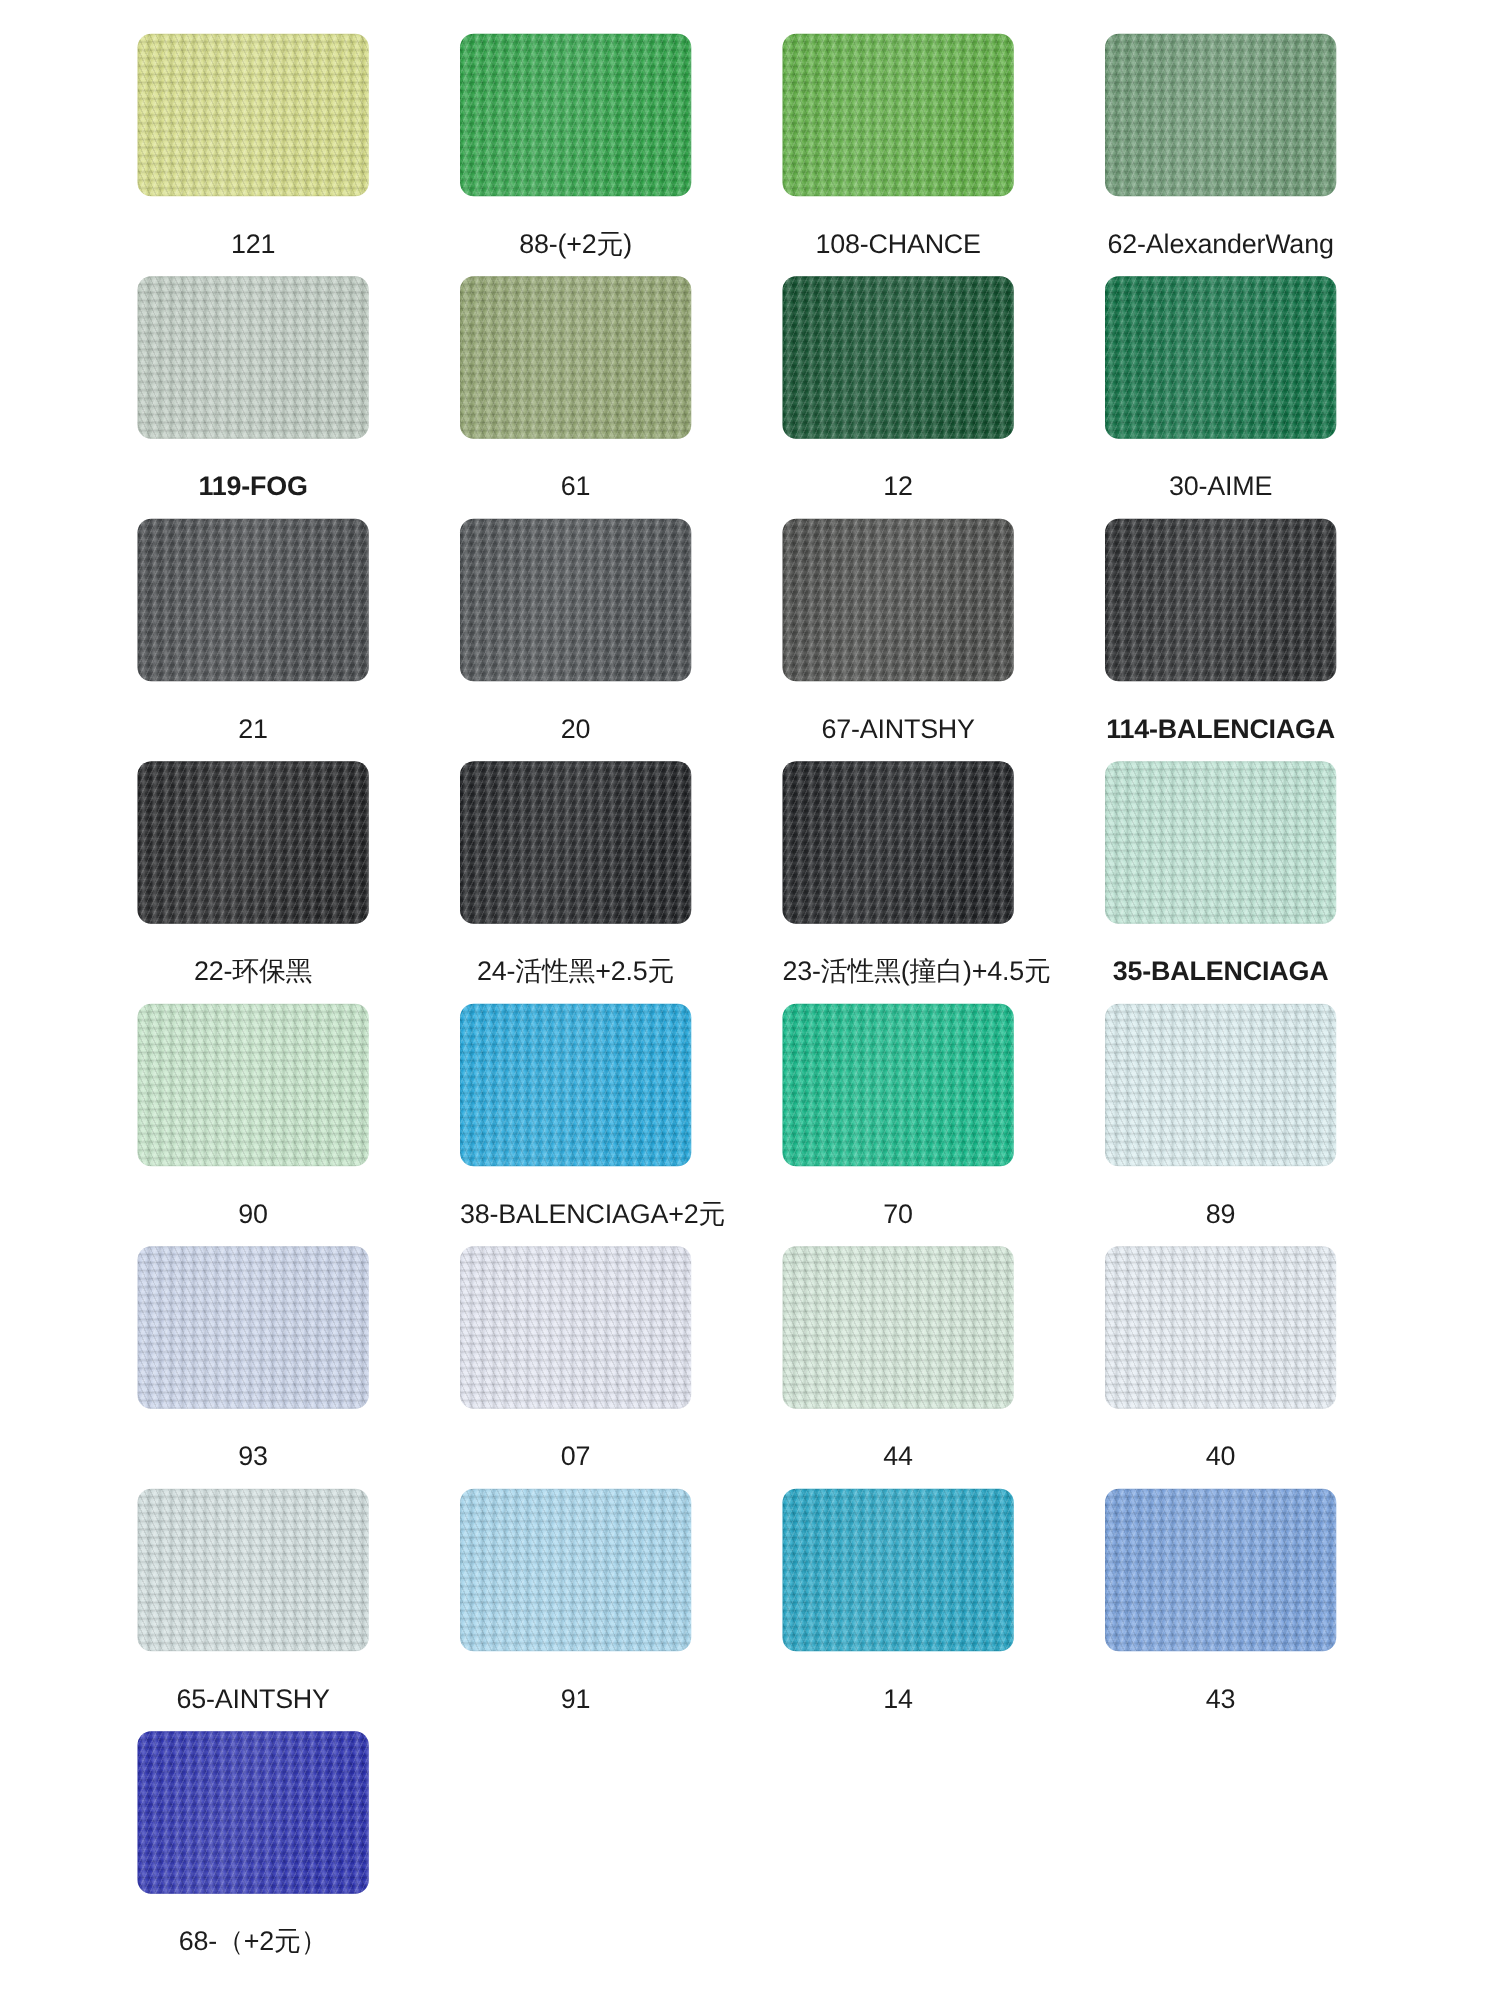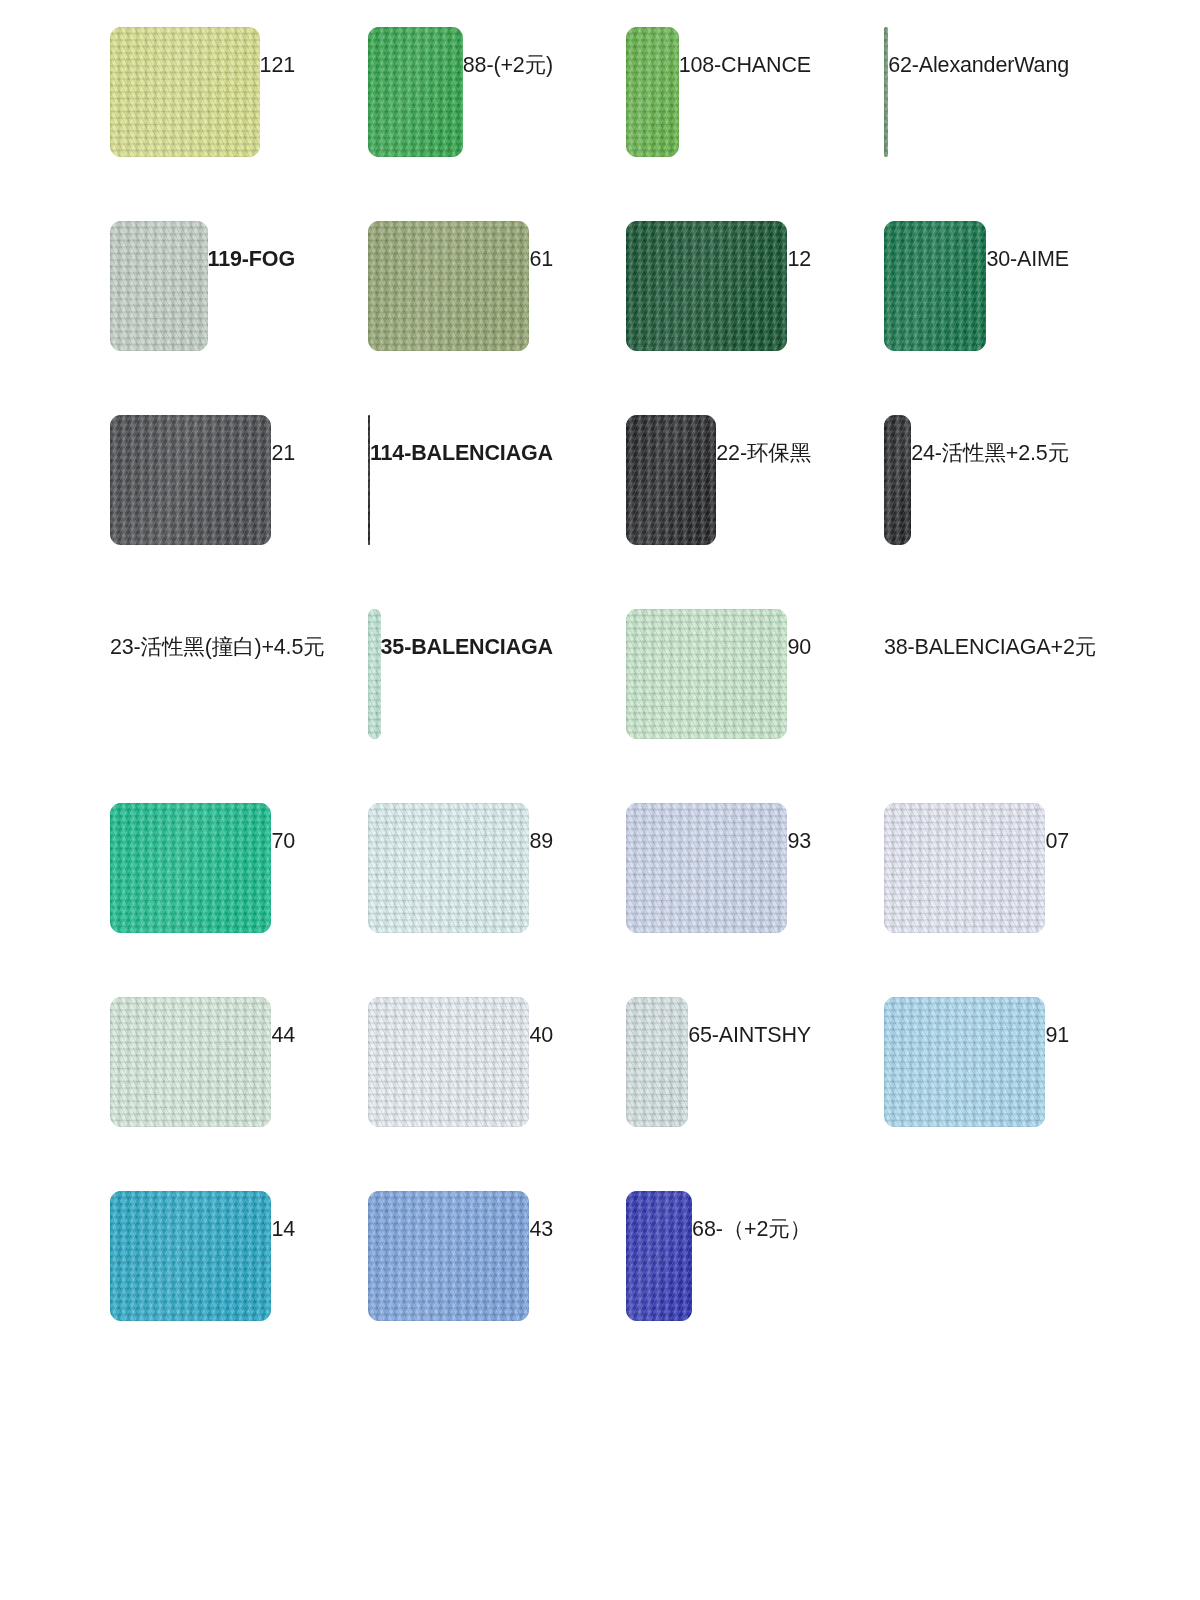--- a/index.html
+++ b/index.html
@@ -15,20 +15,21 @@
     display:grid;
     grid-template-columns:repeat(4, 185px);
     grid-template-rows:repeat(8, 194px);
     column-gap:73px;
     row-gap:0px;
     align-content:start;
   }
   .swatch-cell {
     width:185px;
     display:flex;
+    flex-direction:column;
     text-align:center;
   }
   .swatch {
     width:185px;
     height:130px;
     border-radius:11px;
     position:relative;
     overflow:hidden;
     background-color:#cccccc;
   }
@@ -164,20 +165,36 @@
     </div>
     <div class="swatch-cell">
       <div class="swatch" style="background-color: rgb(71, 74, 77);">
         <div class="knit"></div>
         <div class="knit2"></div>
         <div class="sheen"></div>
       </div>
       <div class="swatch-label">21</div>
     </div>
     <div class="swatch-cell">
+      <div class="swatch" style="background-color: rgb(76, 80, 83);">
+        <div class="knit"></div>
+        <div class="knit2"></div>
+        <div class="sheen"></div>
+      </div>
+      <div class="swatch-label">20</div>
+    </div>
+    <div class="swatch-cell">
+      <div class="swatch" style="background-color: rgb(74, 75, 73);">
+        <div class="knit"></div>
+        <div class="knit2"></div>
+        <div class="sheen"></div>
+      </div>
+      <div class="swatch-label">67-AINTSHY</div>
+    </div>
+    <div class="swatch-cell">
       <div class="swatch" style="background-color: rgb(44, 46, 48);">
         <div class="knit"></div>
         <div class="knit2"></div>
         <div class="sheen"></div>
       </div>
       <div class="swatch-label bold">114-BALENCIAGA</div>
     </div>
     <div class="swatch-cell">
       <div class="swatch" style="background-color: rgb(35, 36, 38);">
         <div class="knit"></div>

